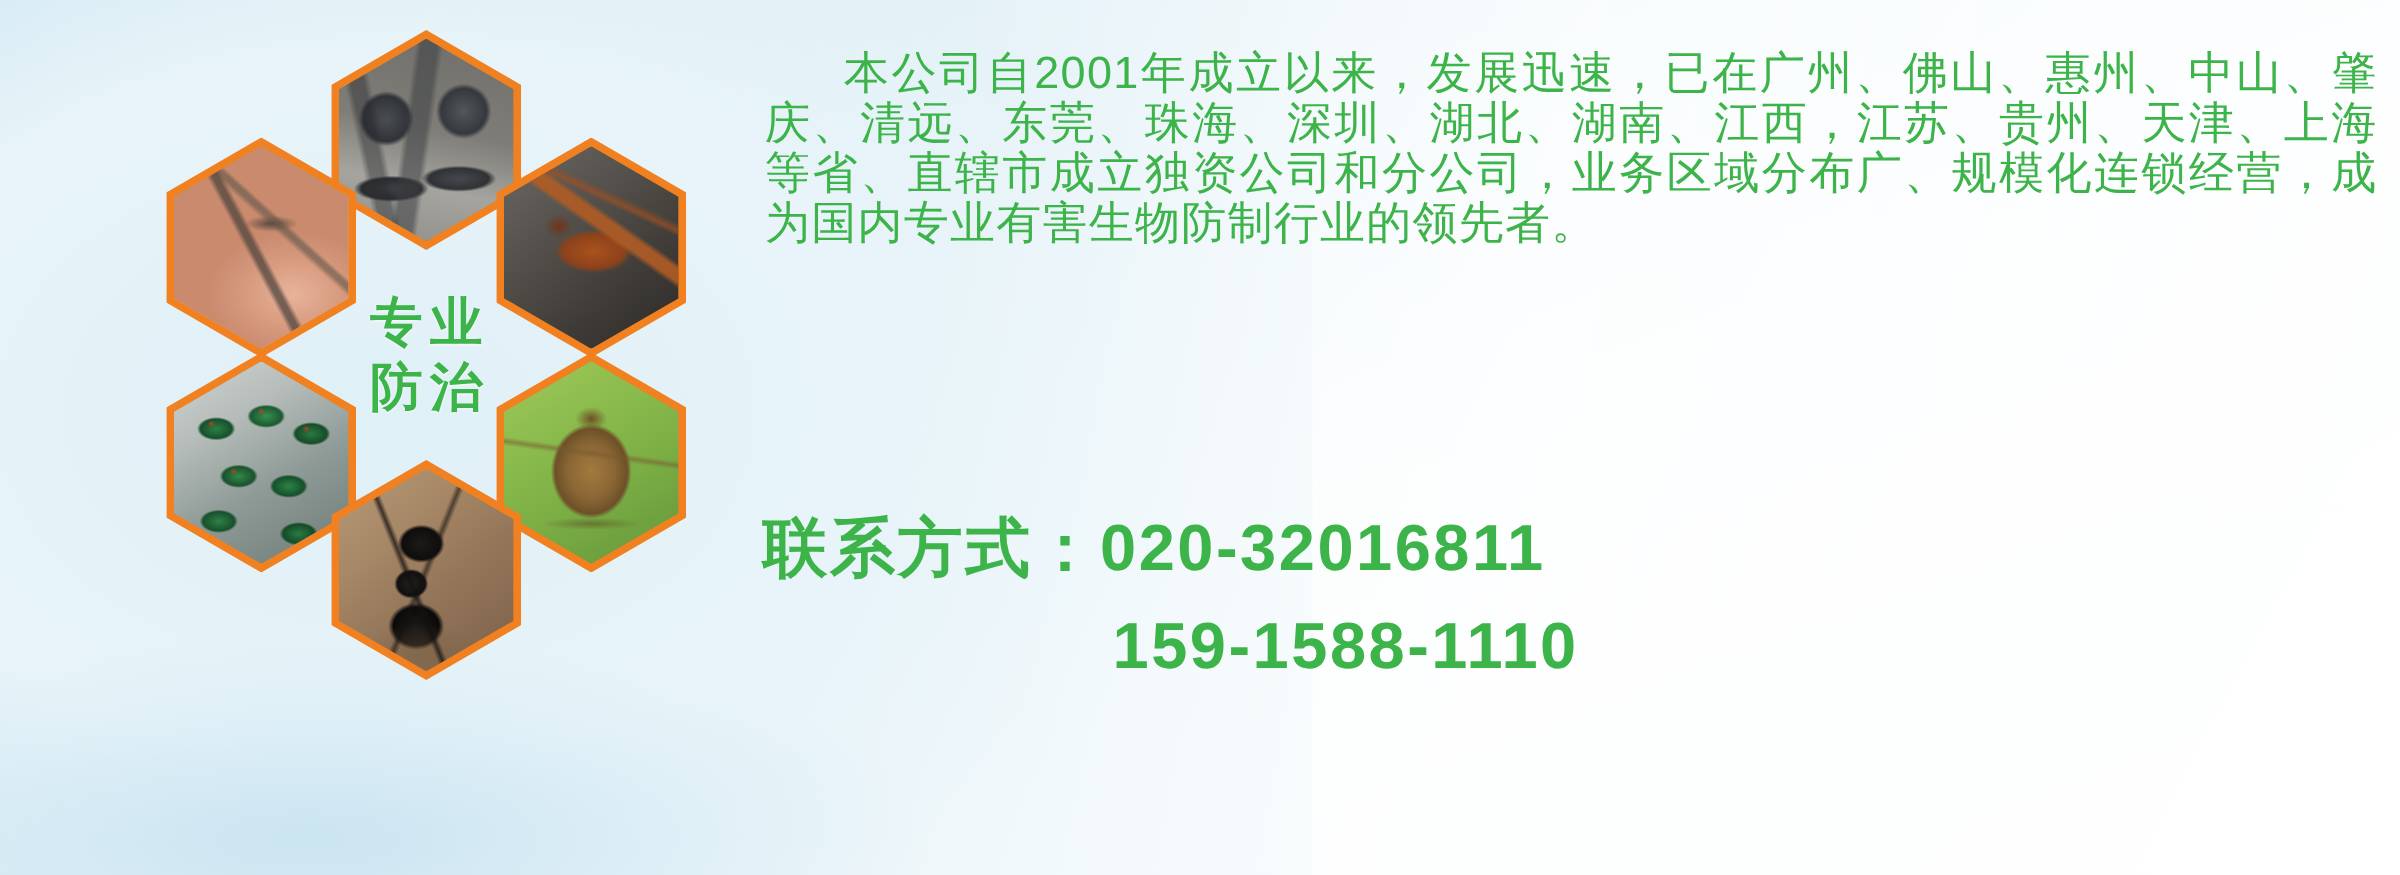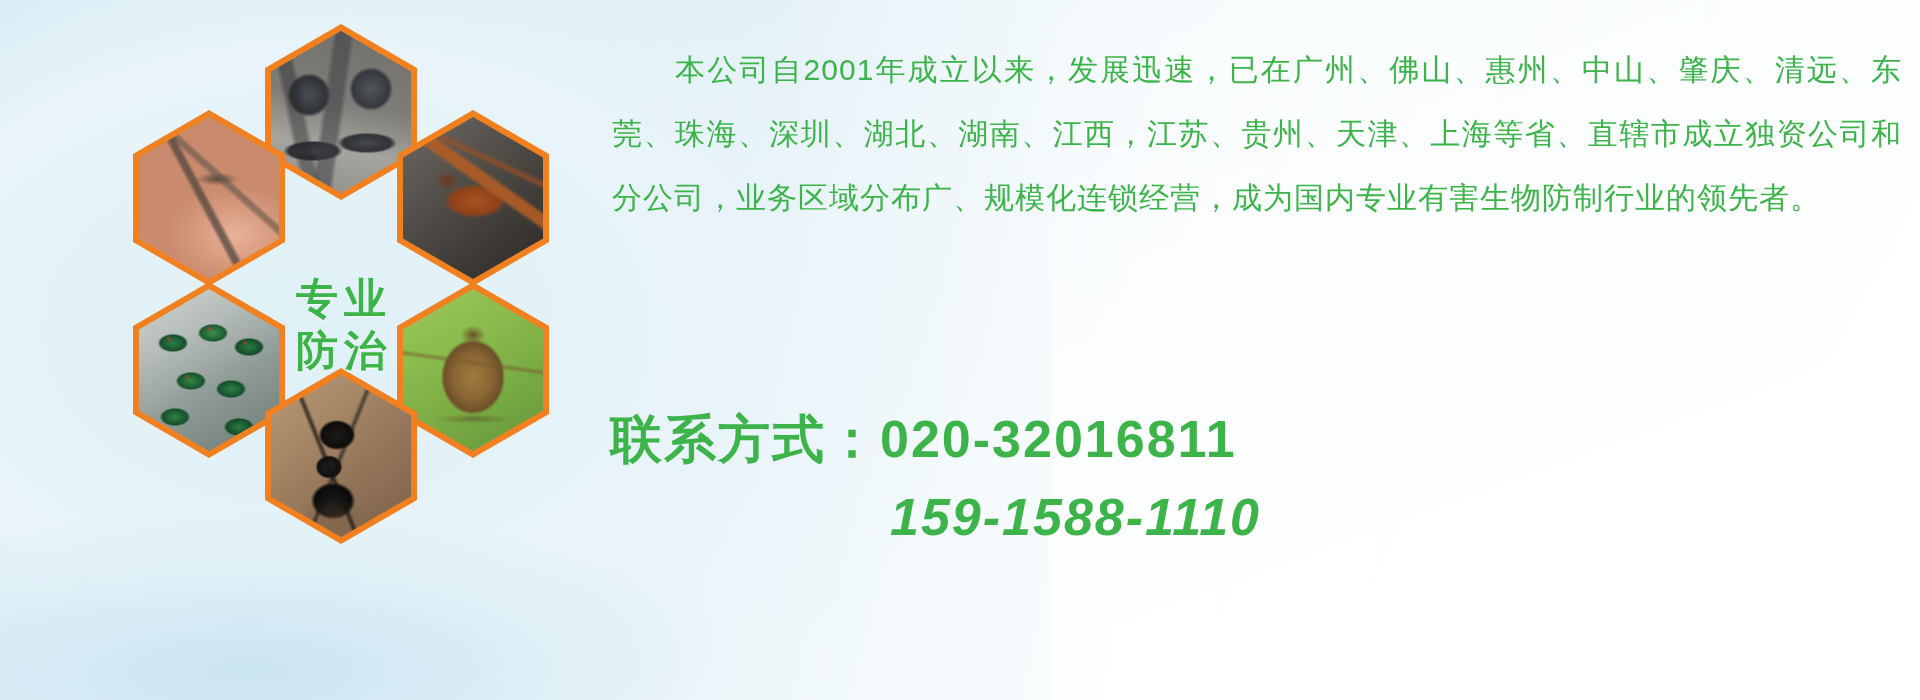--- a/index.html
+++ b/index.html
@@ -84,21 +84,21 @@
 
   #center-label {
     position: absolute;
     left: 170px;
     top: 186px;
     width: 152px;
     height: 176px;
     display: flex;
     flex-direction: column;
     align-items: center;
-    justify-content: flex-end;
+    justify-content: center;
     gap: 10px;
     z-index: 5;
   }
   #center-label .cl-line {
     color: #3cb44a;
     font-size: 42px;
     font-weight: bold;
     letter-spacing: 6px;
     text-indent: 6px;
     line-height: 1;
@@ -203,22 +203,22 @@
 
   
   #copy-block {
     position: absolute;
     left: 612px;
     top: 38px;
     width: 1290px;
   }
   #copy-block p {
     color: #3cb44a;
-    font-size: 30px;
-    line-height: 64px;
+    font-size: 36px;
+    line-height: 40px;
     letter-spacing: 1px;
     text-align: justify;
     text-align-last: left;
     font-weight: normal;
   }
   #copy-block p .indent { display: inline-block; width: 62px; }
 
   #contact-block {
     position: absolute;
     left: 600px;
@@ -227,21 +227,21 @@
   }
   .contact-line {
     color: #3cb44a;
     font-size: 52px;
     font-weight: bold;
     line-height: 78px;
     letter-spacing: 2px;
     white-space: nowrap;
   }
   .contact-line.l1 { text-align: left; padding-left: 10px; }
-  .contact-line.l2 { text-align: left; padding-left: 290px; font-style: italic; }
+  .contact-line.l2 { text-align: left; padding-left: 290px; }
 </style>
 </head>
 <body>
 
 <div id="banner">
 
   <div class="sheen"></div>
   <div class="sheen2"></div>
   <div class="sheen3"></div>
 

